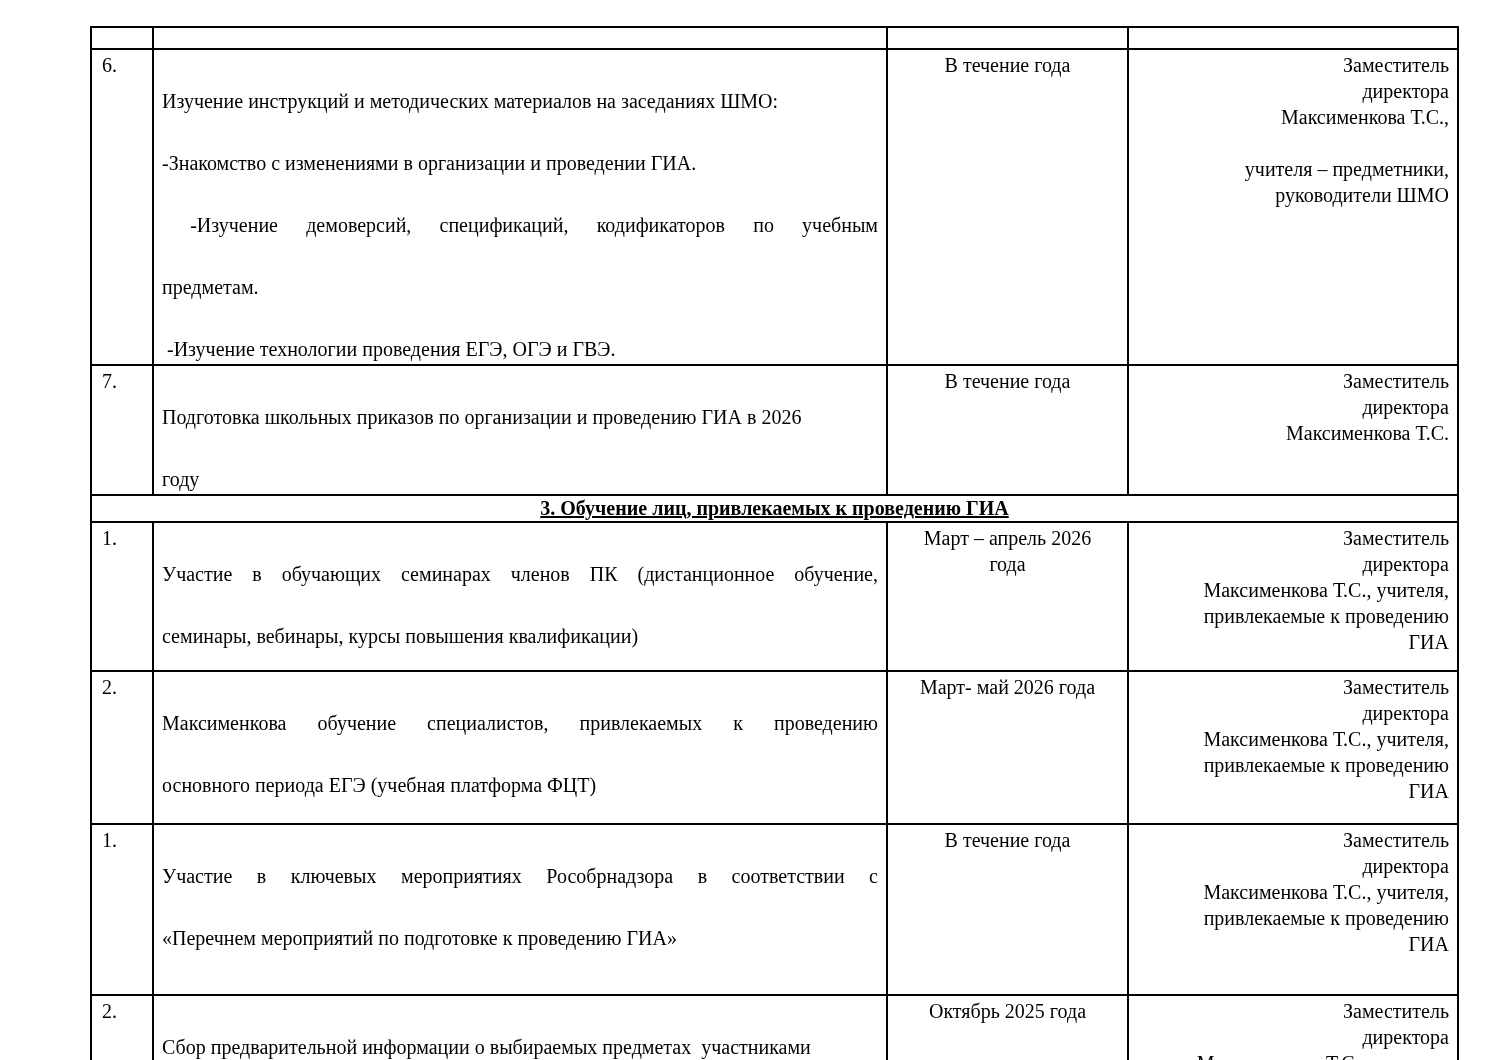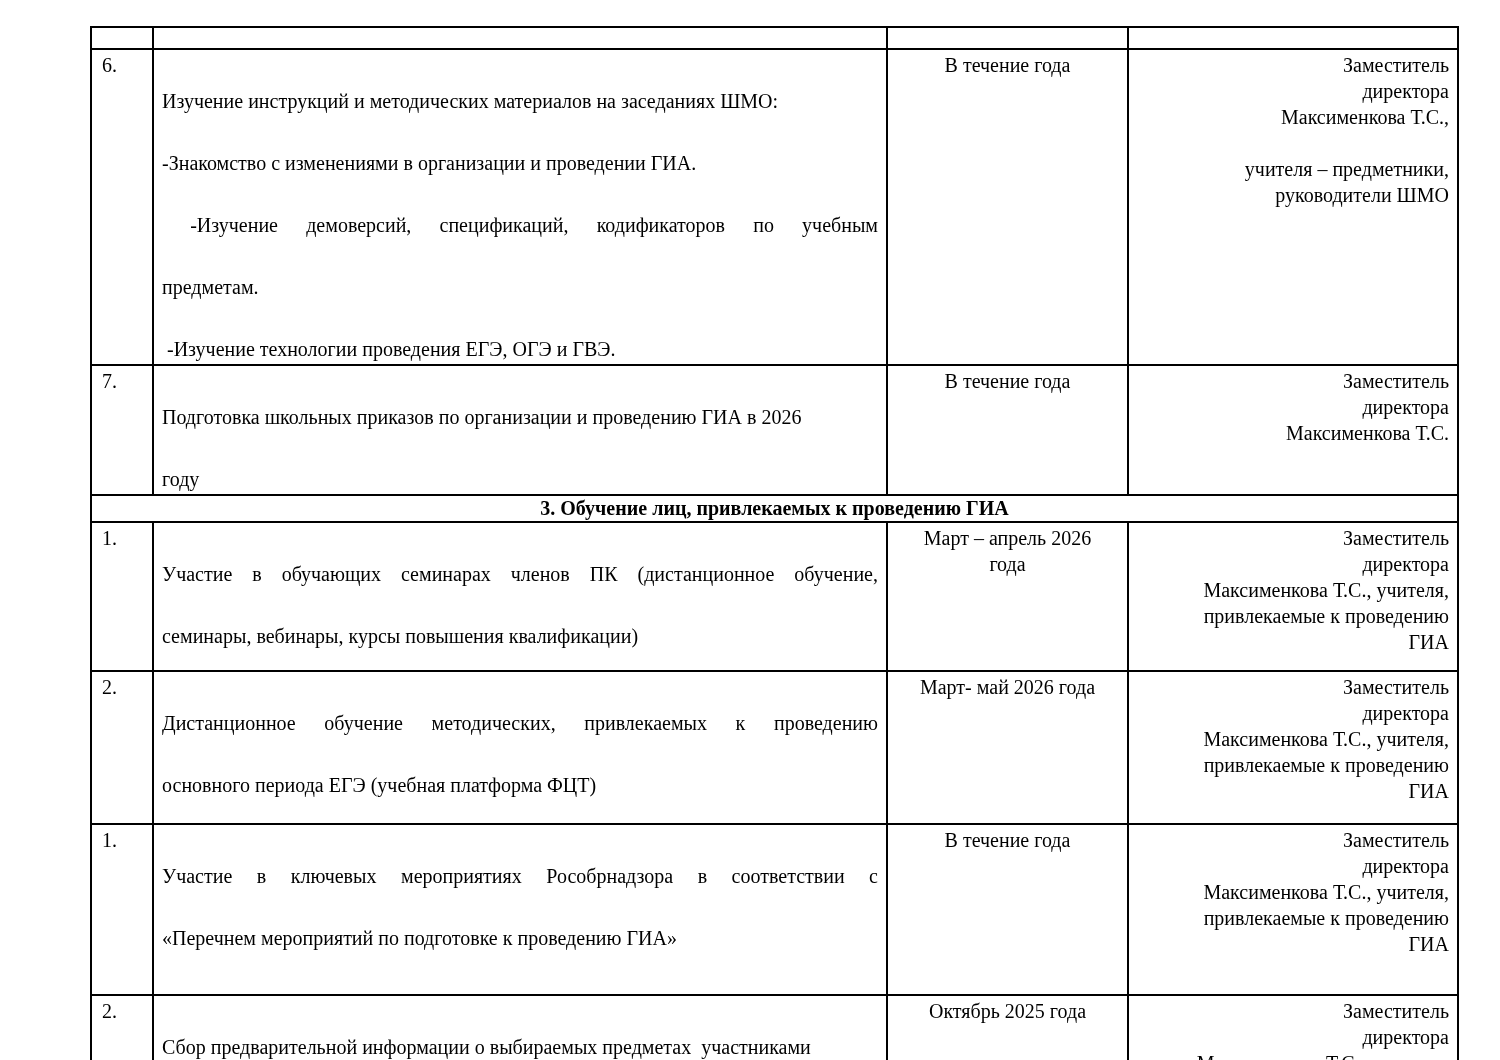--- a/index.html
+++ b/index.html
@@ -35,21 +35,21 @@
     vertical-align: top;
     font-size: 20px;
     line-height: 26px;
     padding: 2px 8px;
     overflow: hidden;
     box-sizing: border-box;
   }
   tr.h22  { height: 22px; }
   tr.h177 { height: 177px; }
   tr.h93  { height: 93px; }
-  tr.h27  { height: 14px; }
+  tr.h27  { height: 14px; text-decoration: underline; }
   tr.h149 { height: 149px; }
   tr.h153 { height: 153px; }
   tr.h25  { height: 25px; }
   tr.h171 { height: 171px; }
   tr.h124 { height: 124px; }
   td.num  { padding: 2px 2px 2px 10px; text-align: left; }
   td.act  { text-align: left; }
   td.act .ln { min-height: 26px; margin-top: 36px; }
   td.act .jline { text-align: justify; text-align-last: justify; }
   td.time { text-align: center; }
@@ -129,21 +129,21 @@
       <td class="resp pre">Заместитель
 директора
 Максименкова Т.С., учителя,
 привлекаемые к проведению
 ГИА</td>
     </tr>
 
     <tr class="h153">
       <td class="num">2.</td>
       <td class="act">
-            <div class="ln jline">Дистанционное обучение методических, привлекаемых к проведению</div>
+            <div class="ln jline">Максименкова обучение специалистов, привлекаемых к проведению</div>
             <div class="ln">основного периода ЕГЭ (учебная платформа ФЦТ)</div>
           </td>
       <td class="time pre">Март- май 2026 года</td>
       <td class="resp pre">Заместитель
 директора
 Максименкова Т.С., учителя,
 привлекаемые к проведению
 ГИА</td>
     </tr>
 

